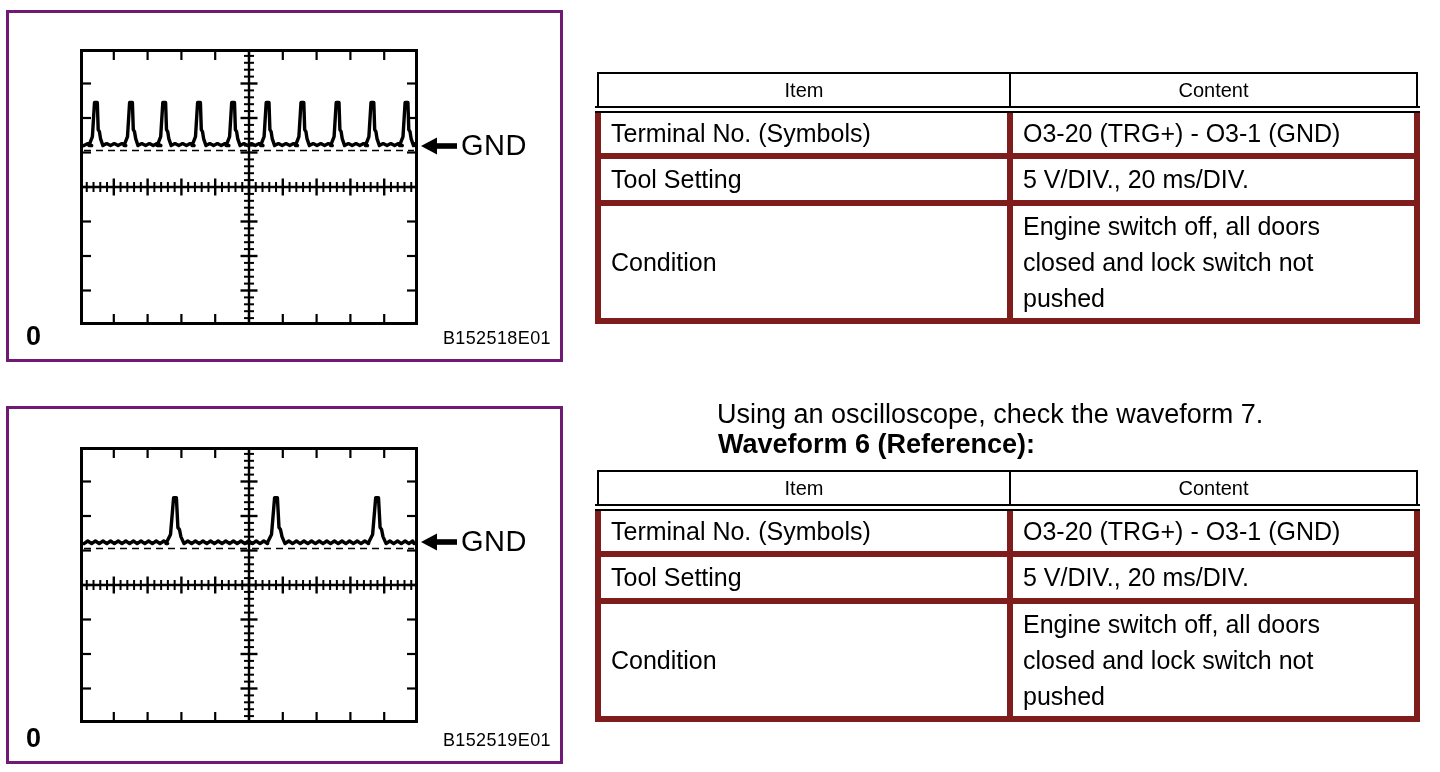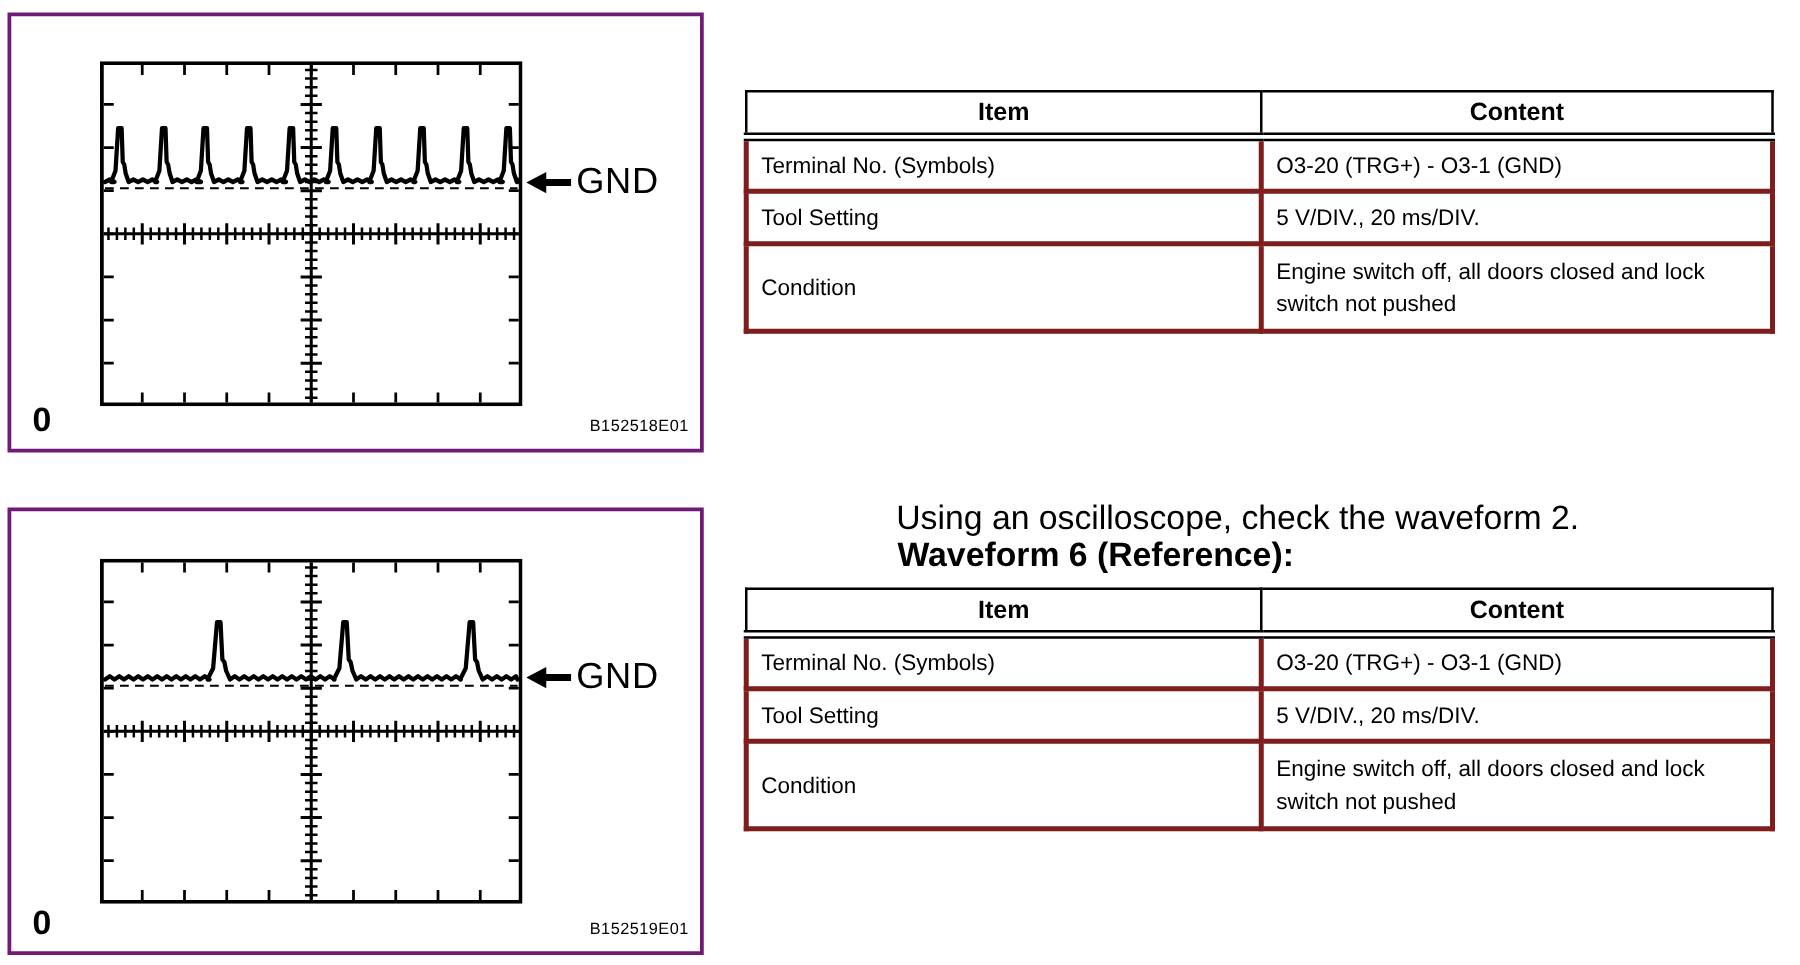--- a/index.html
+++ b/index.html
@@ -8,40 +8,40 @@
     font-family:"Liberation Sans","DejaVu Sans",sans-serif;color:#000;overflow:hidden;
   }
   
   .figure{position:absolute;left:6px;width:551px;border:3px solid #701a75;background:#fff;}
   #fig0{top:10px;height:346px;}
   #fig1{top:406px;height:352px;}
   .scope{position:absolute;left:71px;}
   #fig0 .scope{top:36px;}
   #fig1 .scope{top:38px;}
   .zero{position:absolute;left:17px;bottom:9px;font-size:27px;font-weight:bold;line-height:1;}
-  .figcode{position:absolute;right:9px;bottom:12px;font-size:13px;letter-spacing:.4px;line-height:1;}
+  .figcode{position:absolute;right:9px;bottom:12px;font-size:18px;letter-spacing:.4px;line-height:1;}
   .gnd{position:absolute;left:412px;top:118px;display:flex;align-items:center;gap:4px;
        font-size:29px;line-height:1;letter-spacing:.5px;}
   .gnd svg{display:block;}
   
   .heading{position:absolute;left:717px;font-size:27px;line-height:1.1;white-space:nowrap;}
   .subheading{position:absolute;left:718px;font-size:27px;font-weight:bold;line-height:1.1;white-space:nowrap;}
   #instr0{top:3px;}  #subtitle0{top:33px;}
   #instr1{top:400px;}#subtitle1{top:430px;}
   
   .reftable{position:absolute;left:595px;width:825px;border-collapse:collapse;table-layout:fixed;
             background:#fff;}
   #table0{top:72px;} #table1{top:470px;}
   .reftable col.c1{width:412px;}
   .reftable th{
     border:2px solid #000;border-bottom:7px double #000;
-    font-size:20px;font-weight:bold;text-align:center;height:30px;padding:1px 8px;margin-top:28px;
+    font-size:20px;font-weight:normal;text-align:center;height:30px;padding:1px 8px;margin-top:28px;
   }
   .reftable td{
-    border:4px solid #7f1d1d;font-size:18px;text-align:left;vertical-align:middle;
+    border:6px solid #7f1d1d;font-size:25px;text-align:left;vertical-align:middle;
     height:34px;padding:2px 28px 2px 10px;line-height:1.45;
   }
   .reftable tr.tall td{height:62px;}
 </style>
 </head>
 <body>
 
 <div class="canvas">
 
   <div class="figure" id="fig0">
@@ -343,21 +343,21 @@
         <td>Tool Setting</td>
         <td>5 V/DIV., 20 ms/DIV.</td>
       </tr>
       <tr class="tall">
         <td>Condition</td>
         <td>Engine switch off, all doors closed and lock switch not pushed</td>
       </tr>
     </tbody>
   </table>
 
-  <div class="heading" id="instr1">Using an oscilloscope, check the waveform 2.</div>
+  <div class="heading" id="instr1">Using an oscilloscope, check the waveform 7.</div>
   <div class="subheading" id="subtitle1">Waveform 6 (Reference):</div>
 
   <table class="reftable" id="table1">
     <colgroup>
         <col class="c1">
         <col>
       </colgroup>
     <thead>
       <tr>
         <th>Item</th>

